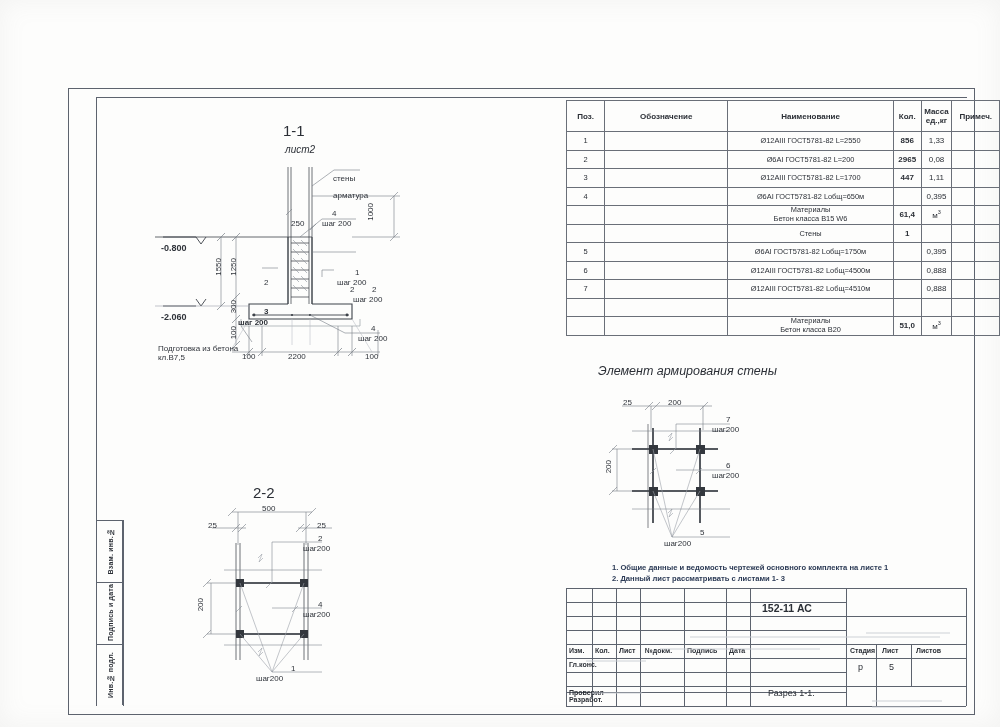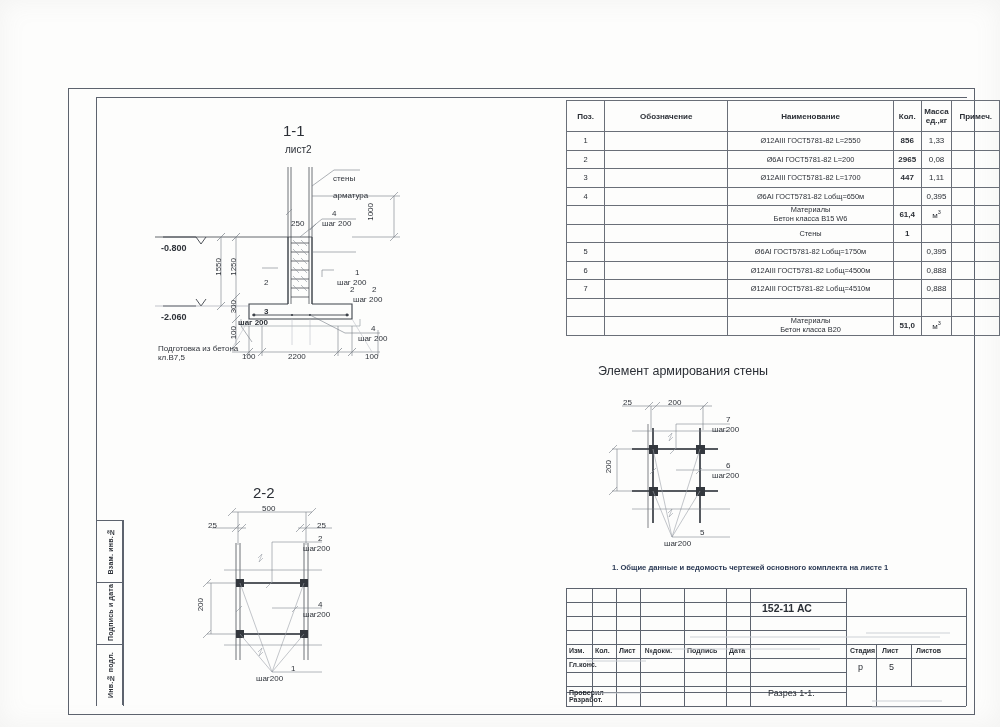--- a/index.html
+++ b/index.html
@@ -22,21 +22,21 @@
     display:flex;align-items:center;justify-content:center;}
   .vcell span{writing-mode:vertical-rl;transform:rotate(180deg);
     font-size:7px;font-weight:bold;letter-spacing:.2px;white-space:nowrap;color:#2b2f36;}
   .vstrip2{position:absolute;left:122px;top:520px;width:22px;height:185px;
     border-left:1px solid #5d636e;}
   
   .lbl{position:absolute;font-size:8px;white-space:nowrap;color:#2f333a;}
   .lbl.b{font-weight:bold;margin-top:18px;}
   .lbl.v{writing-mode:vertical-rl;transform:rotate(180deg);}
   .ttl{position:absolute;font-size:15px;color:#2b2f36;white-space:nowrap;}
-  .sub{position:absolute;font-size:10px;color:#2b2f36;white-space:nowrap;}
+  .sub{position:absolute;font-size:10px;color:#2b2f36;white-space:nowrap;font-style:italic;}
   
   .spec{position:absolute;left:566px;top:100px;border-collapse:collapse;
     font-size:7.5px;color:#2b2f36;}
   .spec td,.spec th{border:1px solid #6a6f78;padding:0;
     font-weight:normal;text-align:center;vertical-align:middle;}
   .spec th{font-weight:bold;font-size:8px;height:30px;}
   .spec td{height:17.5px;}
   .c-pos{width:38px;}
   .c-des{width:124px;}
   .c-nam{width:168px;}
@@ -491,20 +491,21 @@
         </td>
         <td class="c-kol kol">51,0</td>
         <td class="c-mas mas">м<sup>3</sup></td>
         <td class="c-pri"></td>
       </tr>
     </tbody>
 </table>
 
 <div class="notes">
   <div>1. Общие данные и ведомость чертежей основного комплекта на листе 1</div>
+  <div>2. Данный лист рассматривать  с листами 1- 3</div>
 </div>
 
 <div class="tb">
 
   <div class="ln h" style="left:0;top:0;width:400px;"></div>
   <div class="ln h" style="left:0;top:14px;width:280px;"></div>
   <div class="ln h" style="left:0;top:28px;width:400px;"></div>
   <div class="ln h" style="left:0;top:42px;width:280px;"></div>
   <div class="ln h" style="left:0;top:56px;width:400px;"></div>
   <div class="ln h" style="left:0;top:70px;width:400px;"></div>

